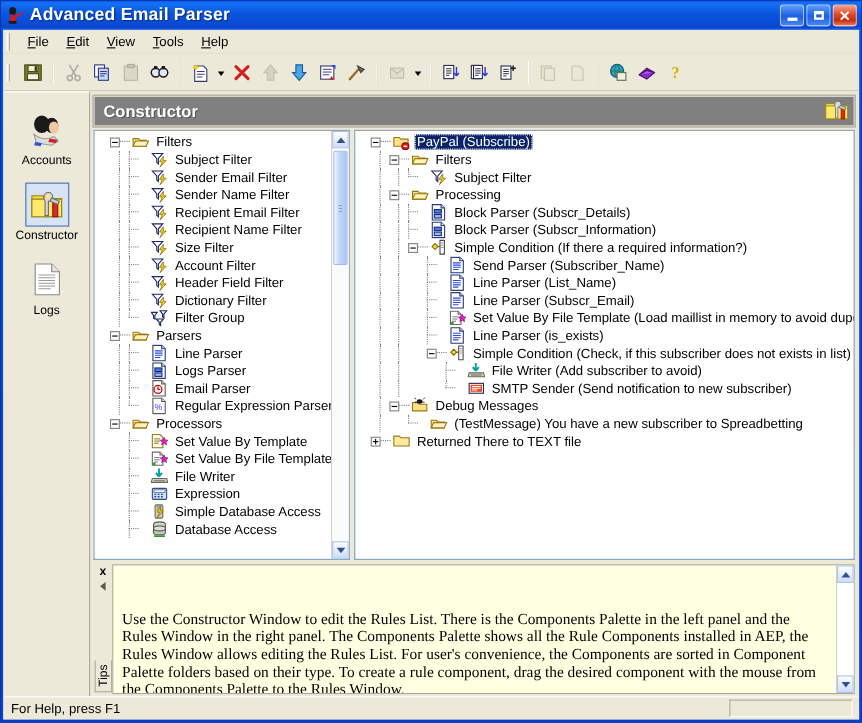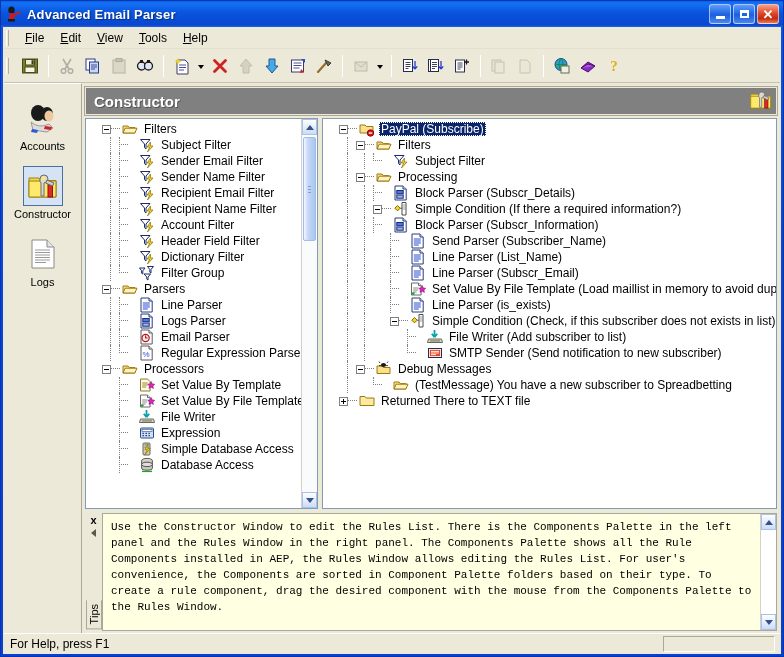--- a/index.html
+++ b/index.html
@@ -27,21 +27,21 @@
     background: linear-gradient(180deg,#0c5fe8 0%,#1471f5 8%,#0a54dd 45%,#0a47cf 92%,#1e63e8 100%);
     display: flex; align-items: center;
     padding: 0 2px 0 4px;
     position: relative;
   }
   #titlebar .tb-icon {
     width: 18px; height: 18px; flex: none;
     margin-right: 4px; position: relative;
   }
   #titlebar .title-text {
-    color: #ffffff; font-weight: bold; font-size: 13px;
+    color: #ffffff; font-weight: bold; font-size: 16px;
     text-shadow: 1px 1px 1px rgba(0,0,0,.45);
     letter-spacing: .2px;
     flex: 1;
   }
   .wbtns { display: flex; gap: 2px; margin-right: 2px; }
   .wbtn {
     width: 22px; height: 20px;
     border-radius: 3px;
     border: 1px solid rgba(255,255,255,.55);
     display: flex; align-items: center; justify-content: center;
@@ -168,22 +168,21 @@
     overflow: hidden;
     position: relative;
     display: flex;
   }
   #tree-left  { width: 233px; flex: none; }
   #tree-split { width: 4px; flex: none; background: #ece9d8; }
   #tree-right { flex: 1; min-width: 0; }
 
   .tree-scrollport {
     flex: 1; min-width: 0; overflow: hidden;
-    padding: 2px 0 0 0;
-    margin-left: 16px;
+    padding: 2px 0 0 14px;
   }
 
   
   .vscroll {
     width: 16px; flex: none;
     background: #f4f4f4;
     border-left: 1px solid #d4d0c8;
     display: flex; flex-direction: column;
     align-items: stretch;
   }
@@ -277,23 +276,24 @@
     writing-mode: vertical-rl; transform: rotate(180deg);
     font-size: 11px; cursor: default;
   }
   #tips-box {
     flex: 1; min-width: 0;
     background: #ffffe1; border: 1px solid #aca899;
     display: flex;
   }
   #tips-text {
     flex: 1; min-width: 0; padding: 5px 8px 5px 8px;
-    font-family: Liberation Mono, monospace;
-    font-size: 11px; line-height: 16px; color: #000;
+    font-family: Liberation Serif, serif;
+    font-size: 14px; line-height: 16px; color: #000;
     overflow: hidden;
+    margin-top: 37px;
   }
   #tips-scroll {
     width: 16px; flex: none;
     background: #fff; border-left: 1px solid #d4d0c8;
     display: flex; flex-direction: column; justify-content: space-between;
   }
 
   
   #status {
     height: 20px; flex: none;
@@ -629,20 +629,31 @@
                 </div>
                 <div class="trow">
                   <span class="tindent line" style="width:17px"></span>
                   <span class="hook stem" style="width:19px"></span>
                   <span class="ticon">
                     <svg width="16" height="16" viewBox="0 0 16 16">
                       <path d="M1.5 2.5 H11 L7 7 V12 L5.5 10.6 V7 Z" fill="#ffffff" stroke="#1a2a6a" stroke-width="1"></path>
                       <path d="M11.5 5 L8 10 h2.6 L8.5 15 L14 9 h-2.6 z" fill="#f2d820" stroke="#8a6a08" stroke-width=".7"></path>
                     </svg>
                   </span>
+                  <span class="tlabel">Size Filter</span>
+                </div>
+                <div class="trow">
+                  <span class="tindent line" style="width:17px"></span>
+                  <span class="hook stem" style="width:19px"></span>
+                  <span class="ticon">
+                    <svg width="16" height="16" viewBox="0 0 16 16">
+                      <path d="M1.5 2.5 H11 L7 7 V12 L5.5 10.6 V7 Z" fill="#ffffff" stroke="#1a2a6a" stroke-width="1"></path>
+                      <path d="M11.5 5 L8 10 h2.6 L8.5 15 L14 9 h-2.6 z" fill="#f2d820" stroke="#8a6a08" stroke-width=".7"></path>
+                    </svg>
+                  </span>
                   <span class="tlabel">Account Filter</span>
                 </div>
                 <div class="trow">
                   <span class="tindent line" style="width:17px"></span>
                   <span class="hook stem" style="width:19px"></span>
                   <span class="ticon">
                     <svg width="16" height="16" viewBox="0 0 16 16">
                       <path d="M1.5 2.5 H11 L7 7 V12 L5.5 10.6 V7 Z" fill="#ffffff" stroke="#1a2a6a" stroke-width="1"></path>
                       <path d="M11.5 5 L8 10 h2.6 L8.5 15 L14 9 h-2.6 z" fill="#f2d820" stroke="#8a6a08" stroke-width=".7"></path>
                     </svg>
@@ -891,45 +902,45 @@
                       <path d="M10 1 v3 h3.2" fill="#dde6f5" stroke="#2a3a7a"></path>
                       <rect x="3.8" y="5.5" width="6.4" height="3.2" fill="#4a7ae8" stroke="#1a2a7a"></rect>
                       <rect x="3.8" y="10" width="6.4" height="3.2" fill="#9ab8f0" stroke="#1a2a7a"></rect>
                     </svg>
                   </span>
                   <span class="tlabel">Block Parser (Subscr_Details)</span>
                 </div>
                 <div class="trow">
                   <span class="tindent line" style="width:17px"></span>
                   <span class="tindent line" style="width:17px"></span>
+                  <span class="hook stem" style="width:19px"></span>
+                  <span class="ticon">
+                    <svg width="16" height="16" viewBox="0 0 16 16">
+                      <path d="M2 1 h8 l3.2 3 V15 H2 Z" fill="#ffffff" stroke="#2a3a7a"></path>
+                      <path d="M10 1 v3 h3.2" fill="#dde6f5" stroke="#2a3a7a"></path>
+                      <rect x="3.8" y="5.5" width="6.4" height="3.2" fill="#4a7ae8" stroke="#1a2a7a"></rect>
+                      <rect x="3.8" y="10" width="6.4" height="3.2" fill="#9ab8f0" stroke="#1a2a7a"></rect>
+                    </svg>
+                  </span>
+                  <span class="tlabel">Block Parser (Subscr_Information)</span>
+                </div>
+                <div class="trow">
+                  <span class="tindent line" style="width:17px"></span>
+                  <span class="tindent line" style="width:17px"></span>
                   <span class="tbox "></span>
                   <span class="hook"></span>
                   <span class="ticon">
                     <svg width="16" height="16" viewBox="0 0 16 16">
                       <path d="M9 1.5 h4 v12.5 h-4 z" fill="#ffffff" stroke="#4a4a4a"></path>
                       <path d="M10 4h2.2M10 6h2.2M10 8h2.2" stroke="#7a7a7a" stroke-width=".7"></path>
                       <path d="M4.5 4.5 L7.2 7.2 L4.5 9.9 L1.8 7.2 Z" fill="#f2d820" stroke="#8a6a08"></path>
                       <path d="M7.2 7.2 h2" stroke="#4a4a4a" stroke-width=".9"></path>
                     </svg>
                   </span>
                   <span class="tlabel">Simple Condition (If there a required information?)</span>
-                </div>
-                <div class="trow">
-                  <span class="tindent line" style="width:17px"></span>
-                  <span class="tindent line" style="width:17px"></span>
-                  <span class="hook stem" style="width:19px"></span>
-                  <span class="ticon">
-                    <svg width="16" height="16" viewBox="0 0 16 16">
-                      <path d="M2 1 h8 l3.2 3 V15 H2 Z" fill="#ffffff" stroke="#2a3a7a"></path>
-                      <path d="M10 1 v3 h3.2" fill="#dde6f5" stroke="#2a3a7a"></path>
-                      <rect x="3.8" y="5.5" width="6.4" height="3.2" fill="#4a7ae8" stroke="#1a2a7a"></rect>
-                      <rect x="3.8" y="10" width="6.4" height="3.2" fill="#9ab8f0" stroke="#1a2a7a"></rect>
-                    </svg>
-                  </span>
-                  <span class="tlabel">Block Parser (Subscr_Information)</span>
                 </div>
                 <div class="trow">
                   <span class="tindent line" style="width:17px"></span>
                   <span class="tindent line" style="width:17px"></span>
                   <span class="tindent" style="width:17px"></span>
                   <span class="hook stem" style="width:19px"></span>
                   <span class="ticon">
                     <svg width="16" height="16" viewBox="0 0 16 16">
                       <path d="M2 1 h8 l3.2 3 V15 H2 Z" fill="#ffffff" stroke="#2a3a7a"></path>
                       <path d="M10 1 v3 h3.2" fill="#dde6f5" stroke="#2a3a7a"></path>
@@ -1018,21 +1029,21 @@
                   <span class="tindent" style="width:17px"></span>
                   <span class="tindent" style="width:17px"></span>
                   <span class="hook stem" style="width:19px"></span>
                   <span class="ticon">
                     <svg width="16" height="16" viewBox="0 0 16 16">
                       <path d="M7.5 1 v6 M7.5 8.2 L4.8 4.8 M7.5 8.2 L10.2 4.8" stroke="#08a0a8" stroke-width="1.8" fill="none"></path>
                       <path d="M1.5 10 h13 l1 3.5 h-15 z" fill="#d8d8c8" stroke="#6a6a5a"></path>
                       <rect x="3" y="11.2" width="10" height="1.4" fill="#8a8a7a"></rect>
                     </svg>
                   </span>
-                  <span class="tlabel">File Writer (Add subscriber to list)</span>
+                  <span class="tlabel">File Writer (Add subscriber to avoid)</span>
                 </div>
                 <div class="trow">
                   <span class="tindent line" style="width:17px"></span>
                   <span class="tindent line" style="width:17px"></span>
                   <span class="tindent" style="width:17px"></span>
                   <span class="tindent" style="width:17px"></span>
                   <span class="hook stem last" style="width:19px"></span>
                   <span class="ticon">
                     <svg width="16" height="16" viewBox="0 0 16 16">
                       <rect x="1.5" y="3.5" width="13" height="9" fill="#ffffff" stroke="#2a2a5a"></rect>

